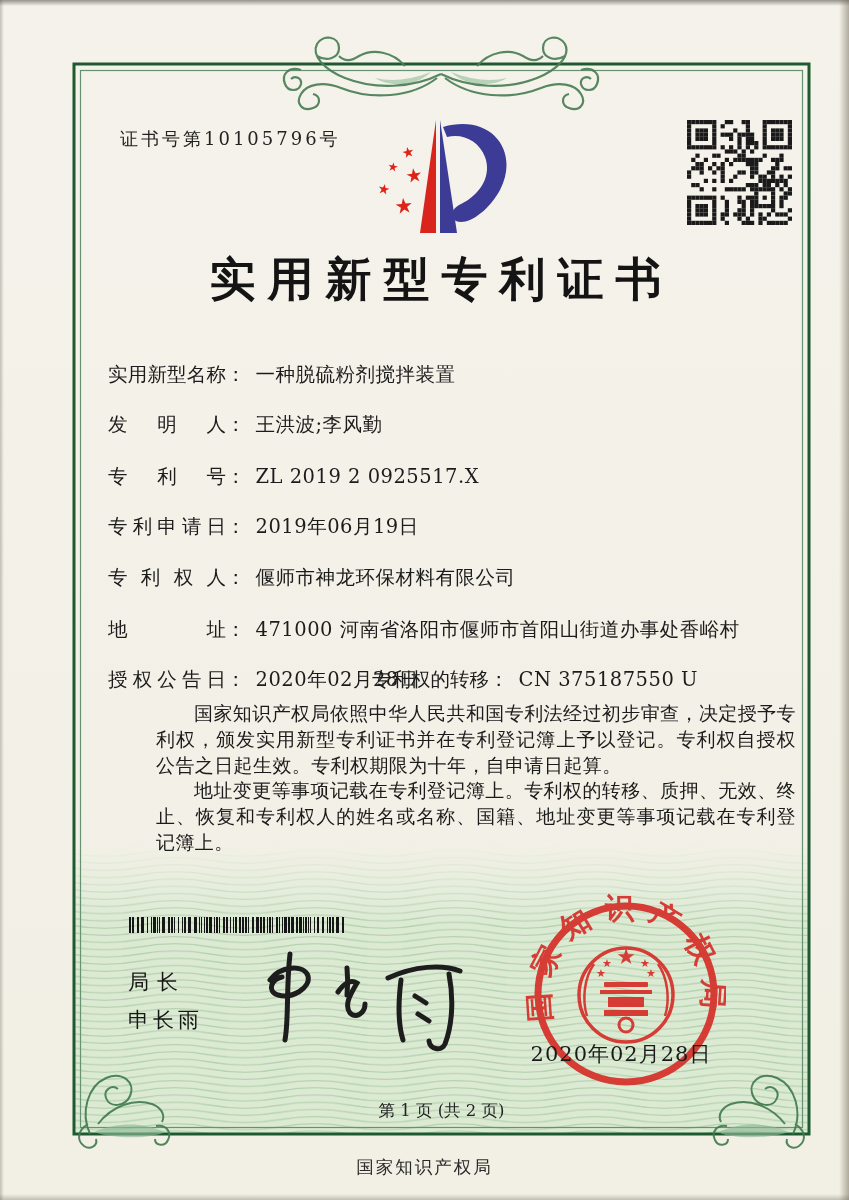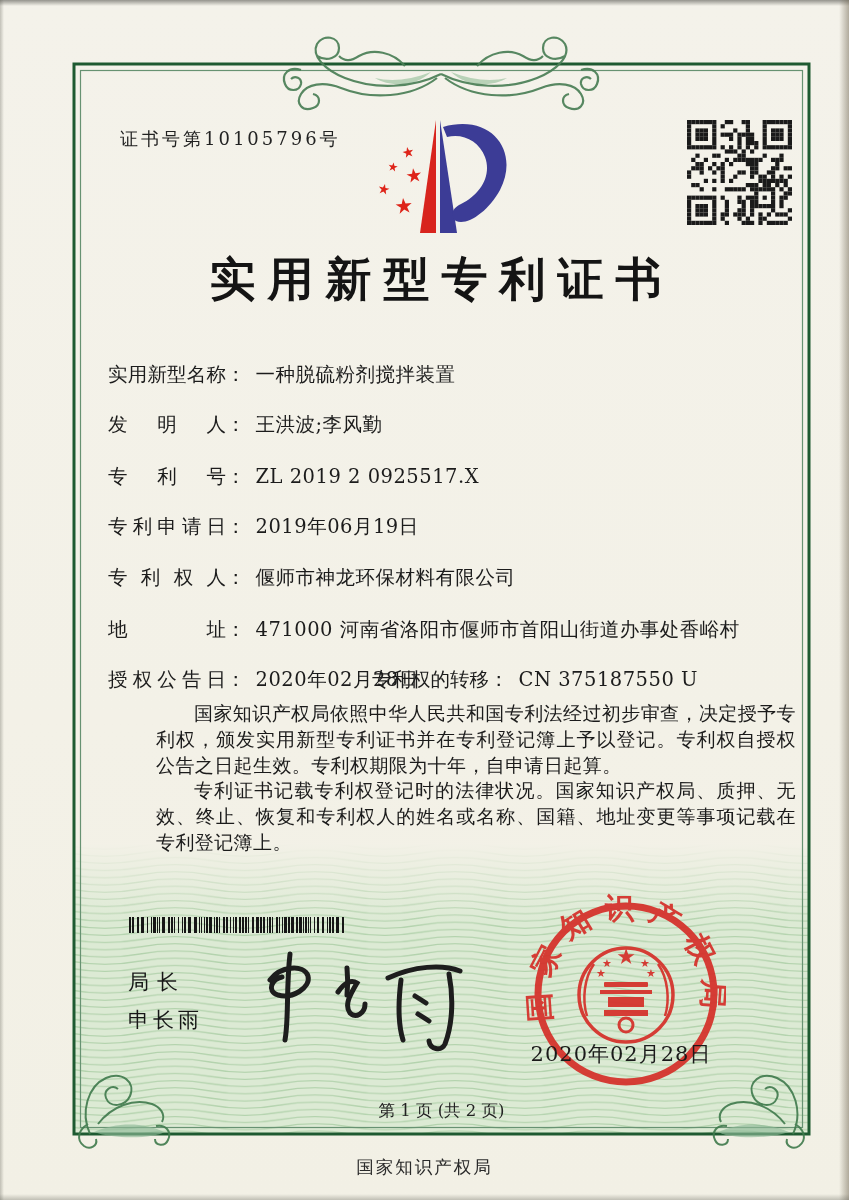--- a/index.html
+++ b/index.html
@@ -163,21 +163,21 @@
         <span>告</span>
         <span>日</span>
       </span><span class="colon">：</span><span class="fvalue">2020年02月28日</span>
     <span class="col2">
       <span>专利权的转移</span><span class="colon">：</span><span class="fvalue">CN 375187550 U</span>
     </span>
   </div>
 
   <div class="abs paras">
     <p>国家知识产权局依照中华人民共和国专利法经过初步审查，决定授予专利权，颁发实用新型专利证书并在专利登记簿上予以登记。专利权自授权公告之日起生效。专利权期限为十年，自申请日起算。</p>
-    <p>专利证书记载专利权登记时的法律状况。国家知识产权局、质押、无效、终止、恢复和专利权人的姓名或名称、国籍、地址变更等事项记载在专利登记簿上。</p>
+    <p>地址变更等事项记载在专利登记簿上。专利权的转移、质押、无效、终止、恢复和专利权人的姓名或名称、国籍、地址变更等事项记载在专利登记簿上。</p>
   </div>
 
   <div class="abs barcode" id="barcode">
       <div class="b" style="width: 2px; margin-right: 1px;"></div>
       <div class="b" style="width: 2px; margin-right: 3px;"></div>
       <div class="b" style="width: 2px; margin-right: 2px;"></div>
       <div class="b" style="width: 3px; margin-right: 3px;"></div>
       <div class="b" style="width: 1px; margin-right: 3px;"></div>
       <div class="b" style="width: 1px; margin-right: 1px;"></div>
       <div class="b" style="width: 3px; margin-right: 1px;"></div>

